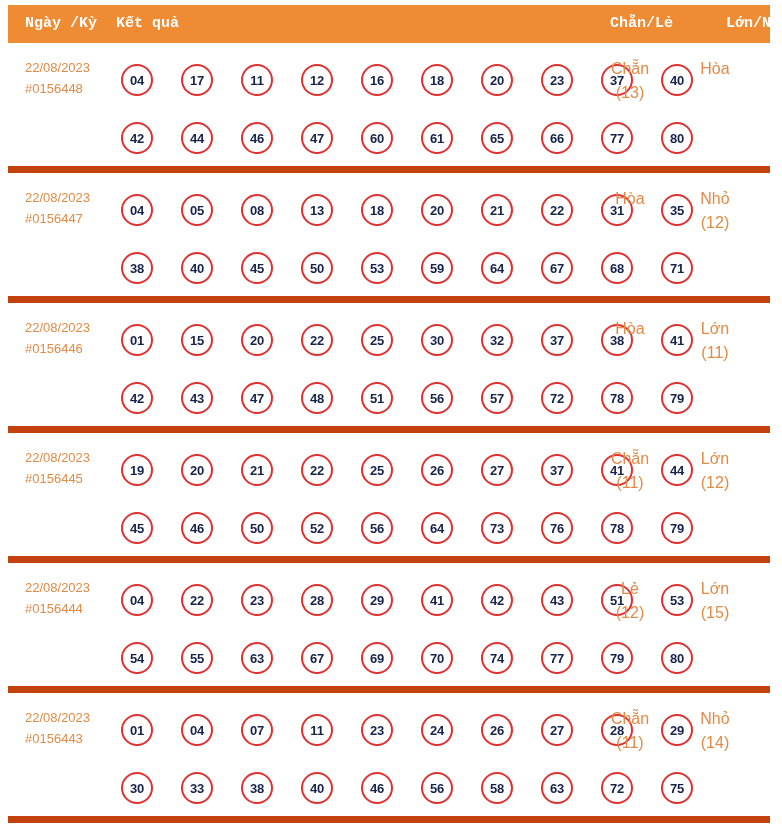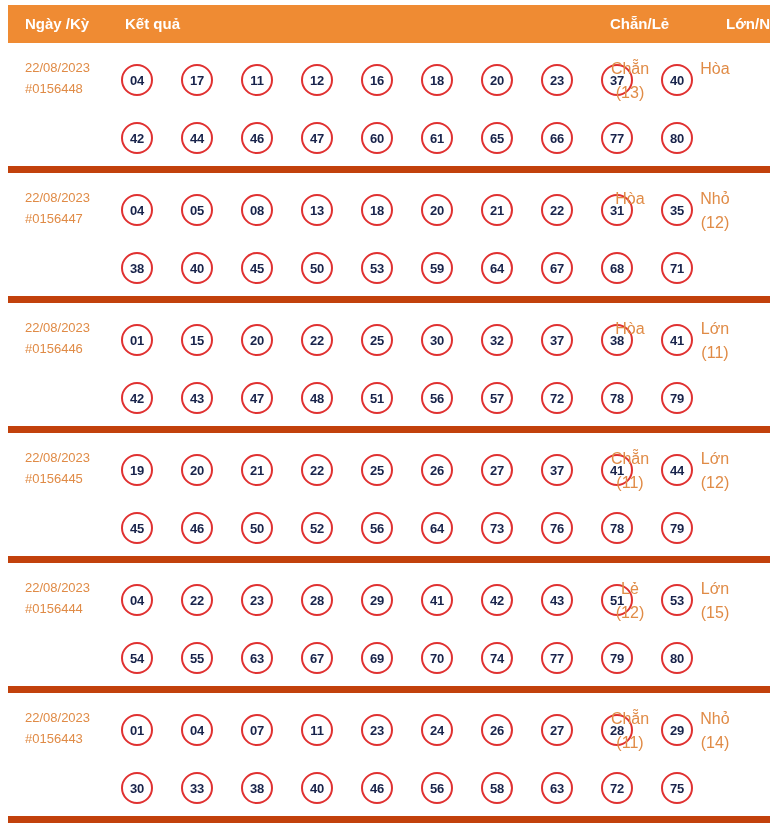--- a/index.html
+++ b/index.html
@@ -28,31 +28,32 @@
   .table-header {
     position: absolute;
     left: 8px;
     top: 5px;
     width: 762px;
     height: 38px;
     background: #ef8b33;
     color: #ffffff;
     font-size: 15px;
     font-weight: bold;
+    font-family: Liberation Mono, monospace;
   }
   .table-header .hcell {
     position: absolute;
     top: 0;
     height: 38px;
     line-height: 38px;
     white-space: nowrap;
     color: #ffffff;
   }
   .h-date   { left: 17px; }
-  .h-result { left: 117px; }
+  .h-result { left: 108px; }
   .h-oddeven{ left: 602px; }
   .h-bigsml { left: 682px; margin-left: 36px; }
 
   
   .rows {
     position: absolute;
     left: 8px;
     top: 43px;
     width: 762px;
   }

